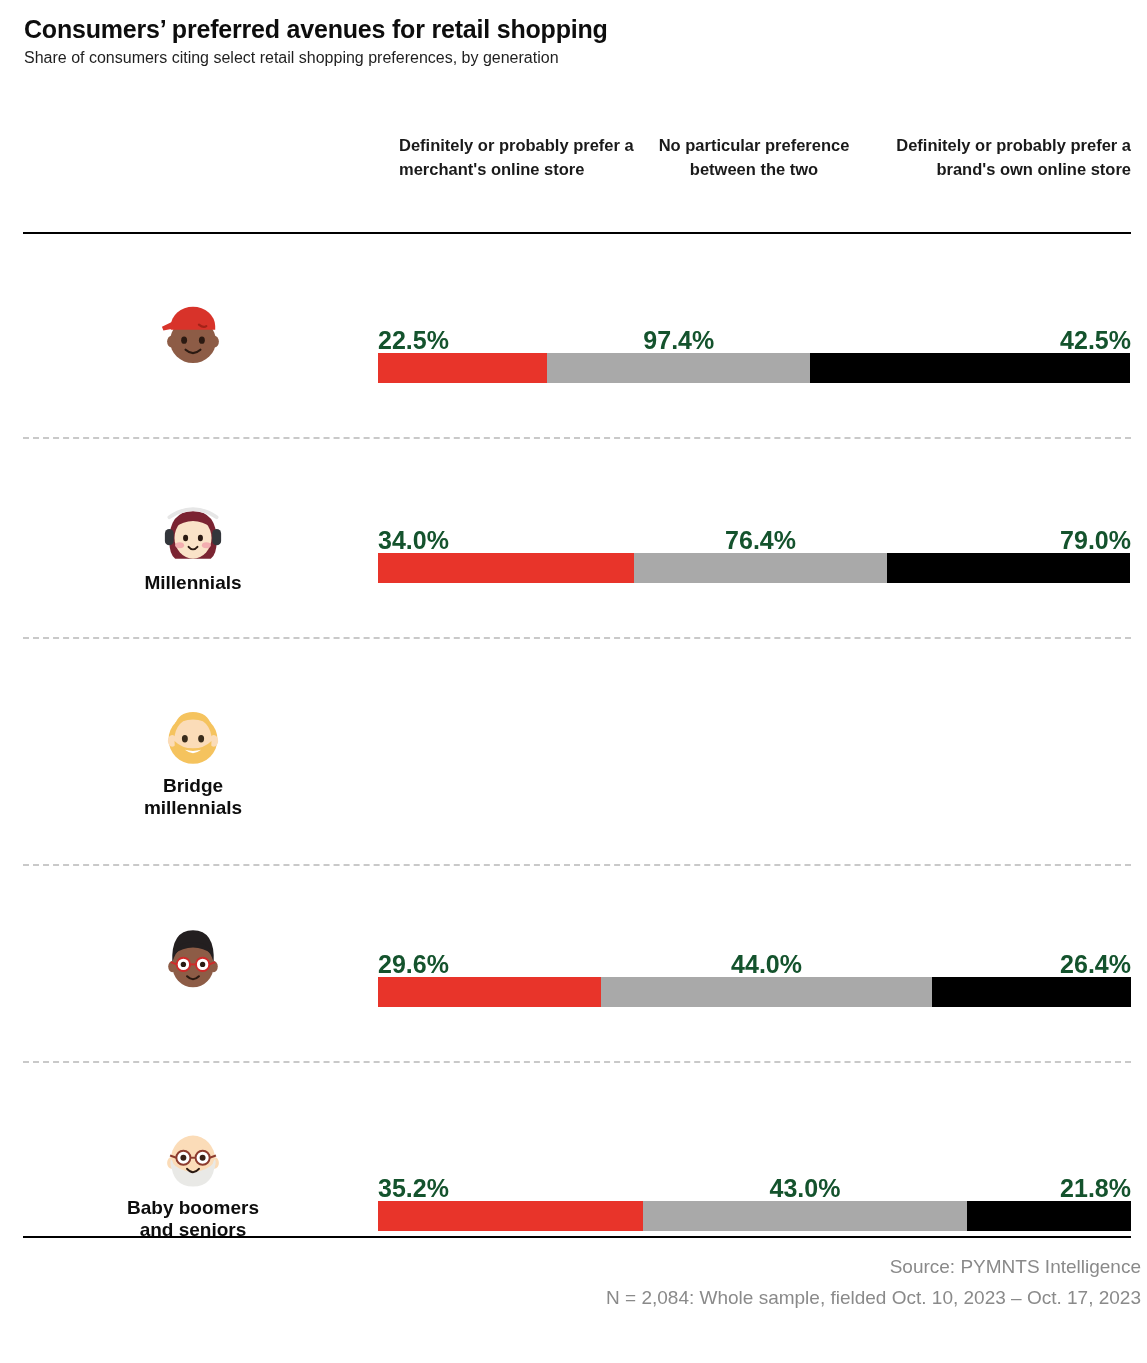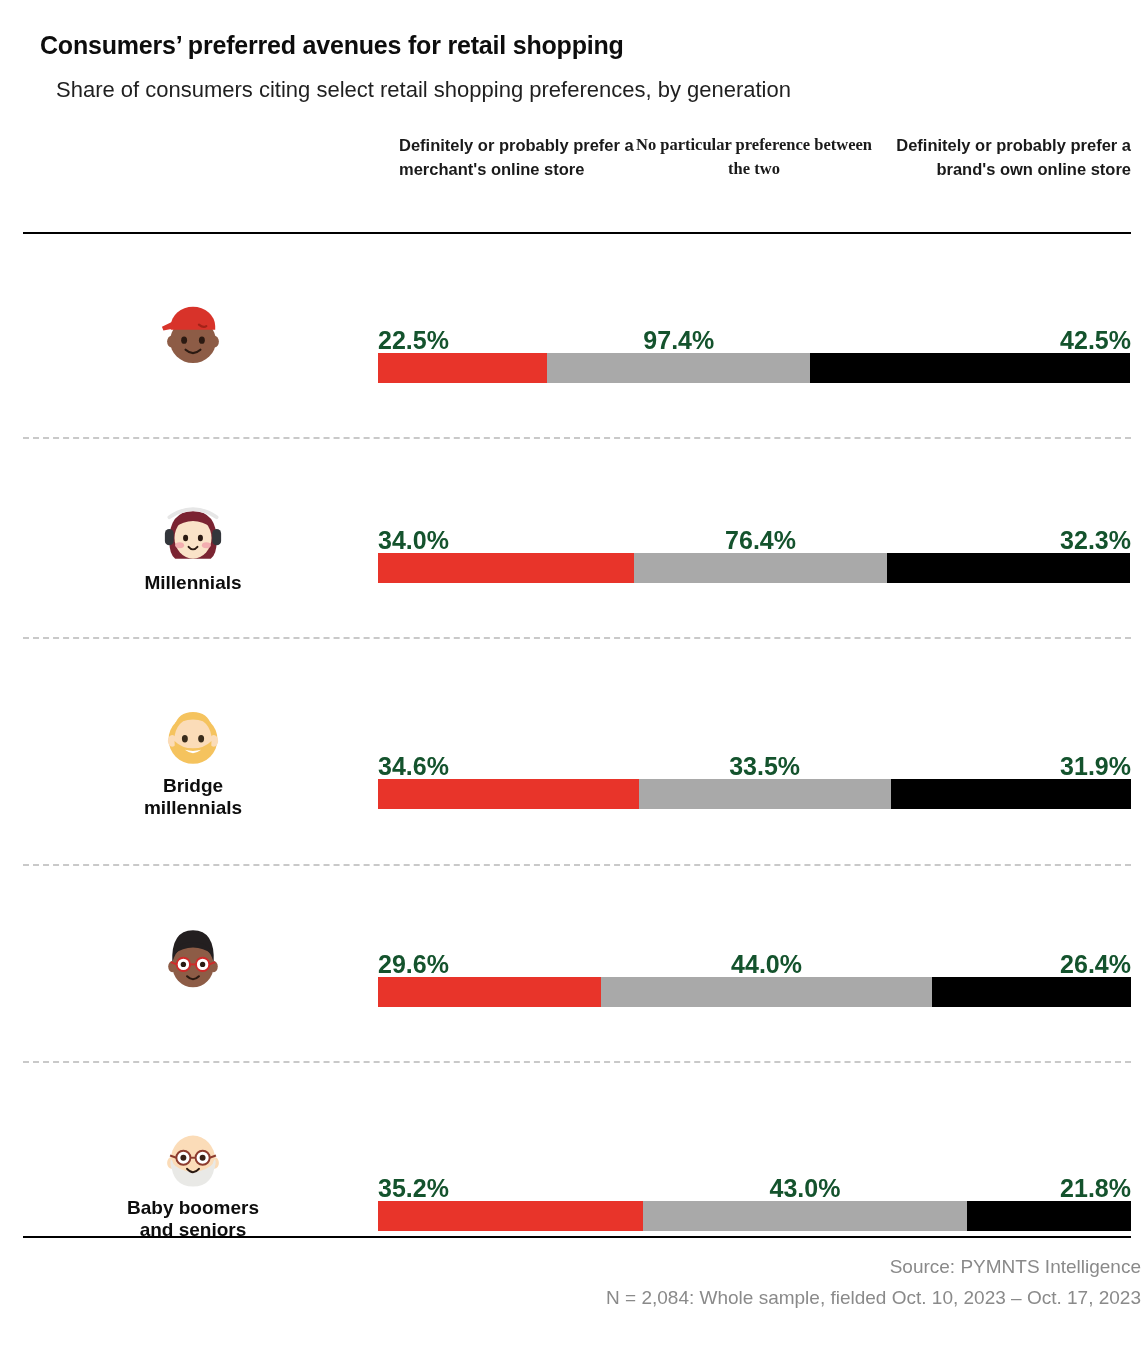--- a/index.html
+++ b/index.html
@@ -13,63 +13,63 @@
     height: 1363px;
     font-family: "Liberation Sans", sans-serif;
     color: #1a1a1a;
     position: relative;
     overflow: hidden;
   }
 
   .page {
     width: 1147px;
     height: 1363px;
-    padding: 16px;
+    padding: 0;
     position: relative;
     border-radius: 8px;
   }
 
   
   .titles {
     padding: 14px 24px 0 24px;
   }
   .chart-title {
     font-size: 25px;
     font-weight: bold;
     letter-spacing: -0.2px;
     color: #0d0d0d;
     margin: 0 0 4px 0;
     line-height: 1.2;
   }
   .chart-subtitle {
-    font-size: 22px;
+    font-size: 16px;
     font-weight: normal;
     color: #1f1f1f;
-    margin: 16px;
+    margin: 0;
     line-height: 1.25;
   }
 
   
   .col-header-row {
     position: absolute;
     left: 378px;
     top: 133px;
     width: 753px;
     height: 82px;
   }
   .col-head {
     position: absolute;
     top: 0;
     font-size: 16.5px;
     font-weight: bold;
     line-height: 1.47;
     color: #1a1a1a;
   }
   .col-head-1 { left: 0px;   width: 240px; text-align: left; margin-left: 21px; }
-  .col-head-2 { left: 256px; width: 240px; text-align: center; font-family: Liberation Serif, serif; }
+  .col-head-2 { left: 256px; width: 240px; text-align: center; }
   .col-head-3 { left: 513px; width: 240px; text-align: right; }
 
   .rule-top {
     position: absolute;
     left: 23px;
     top: 232px;
     width: 1108px;
     height: 2px;
     background: #000000;
   }
@@ -230,21 +230,21 @@
         <ellipse cx="32" cy="68" rx="6" ry="4" fill="#f3aeb0"></ellipse>
         <ellipse cx="68" cy="68" rx="6" ry="4" fill="#f3aeb0"></ellipse>
         <path d="M44 70 q6 7 12 0" stroke="#2b1a12" stroke-width="2.6" fill="none" stroke-linecap="round"></path>
       </svg>
           <div class="gen-label">Millennials</div>
         </div>
         <div class="bar-cell" style="top: 81px;">
           <div class="value-labels">
        <div class="vlabel v1">34.0%</div>
        <div class="vlabel v2" style="left:382.52400000000006px">76.4%</div>
-       <div class="vlabel v3">32.3%</div>
+       <div class="vlabel v3">79.0%</div>
      </div>
      <div class="bar">
        <div class="seg seg-merchant" style="width:256.02000000000004px"></div>
        <div class="seg seg-neutral" style="width:253.008px"></div>
        <div class="seg seg-brand" style="width:243.21899999999997px"></div>
      </div>
         </div>
         <div class="sep" style="top: 199px;"></div>
       </div>
       <div class="row" style="height: 227px;">
@@ -255,32 +255,20 @@
         <ellipse cx="78" cy="58" rx="6" ry="8" fill="#fbdcb8"></ellipse>
         <ellipse cx="50" cy="55" rx="25" ry="28" fill="#fbdcb8"></ellipse>
         <path d="M25 38 q5 -19 25 -19 q20 0 25 19 q-10 -9 -25 -9 q-15 0 -25 9 Z" fill="#f5c35e"></path>
         <path d="M25 58 q0 30 25 30 q25 0 25 -30 q-10 10 -25 10 q-15 0 -25 -10 Z" fill="#f5c35e"></path>
         <ellipse cx="39" cy="55" rx="4" ry="5" fill="#3a2c1b"></ellipse>
         <ellipse cx="61" cy="55" rx="4" ry="5" fill="#3a2c1b"></ellipse>
         <path d="M39 70 q11 9 22 0 q-11 3 -22 0 Z" fill="#ffffff"></path>
       </svg>
           <div class="gen-label">Bridge
 millennials</div>
-        </div>
-        <div class="bar-cell" style="top: 107px;">
-          <div class="value-labels">
-       <div class="vlabel v1">34.6%</div>
-       <div class="vlabel v2" style="left:386.6655px">33.5%</div>
-       <div class="vlabel v3">31.9%</div>
-     </div>
-     <div class="bar">
-       <div class="seg seg-merchant" style="width:260.538px"></div>
-       <div class="seg seg-neutral" style="width:252.25500000000002px"></div>
-       <div class="seg seg-brand" style="width:240.207px"></div>
-     </div>
         </div>
         <div class="sep" style="top: 226px;"></div>
       </div>
       <div class="row" style="height: 197px;">
         <div class="gen-cell" style="top: 55px;">
       <svg viewBox="0 0 100 100" class="avatar">
         <path d="M22 58 q-2 -44 28 -44 q30 0 28 44 q-6 -16 -28 -16 q-22 0 -28 16 Z" fill="#231f20"></path>
         <ellipse cx="50" cy="62" rx="28" ry="29" fill="#8d5c46"></ellipse>
         <ellipse cx="22" cy="63" rx="5.5" ry="7.5" fill="#8d5c46"></ellipse>
         <ellipse cx="78" cy="63" rx="5.5" ry="7.5" fill="#8d5c46"></ellipse>

